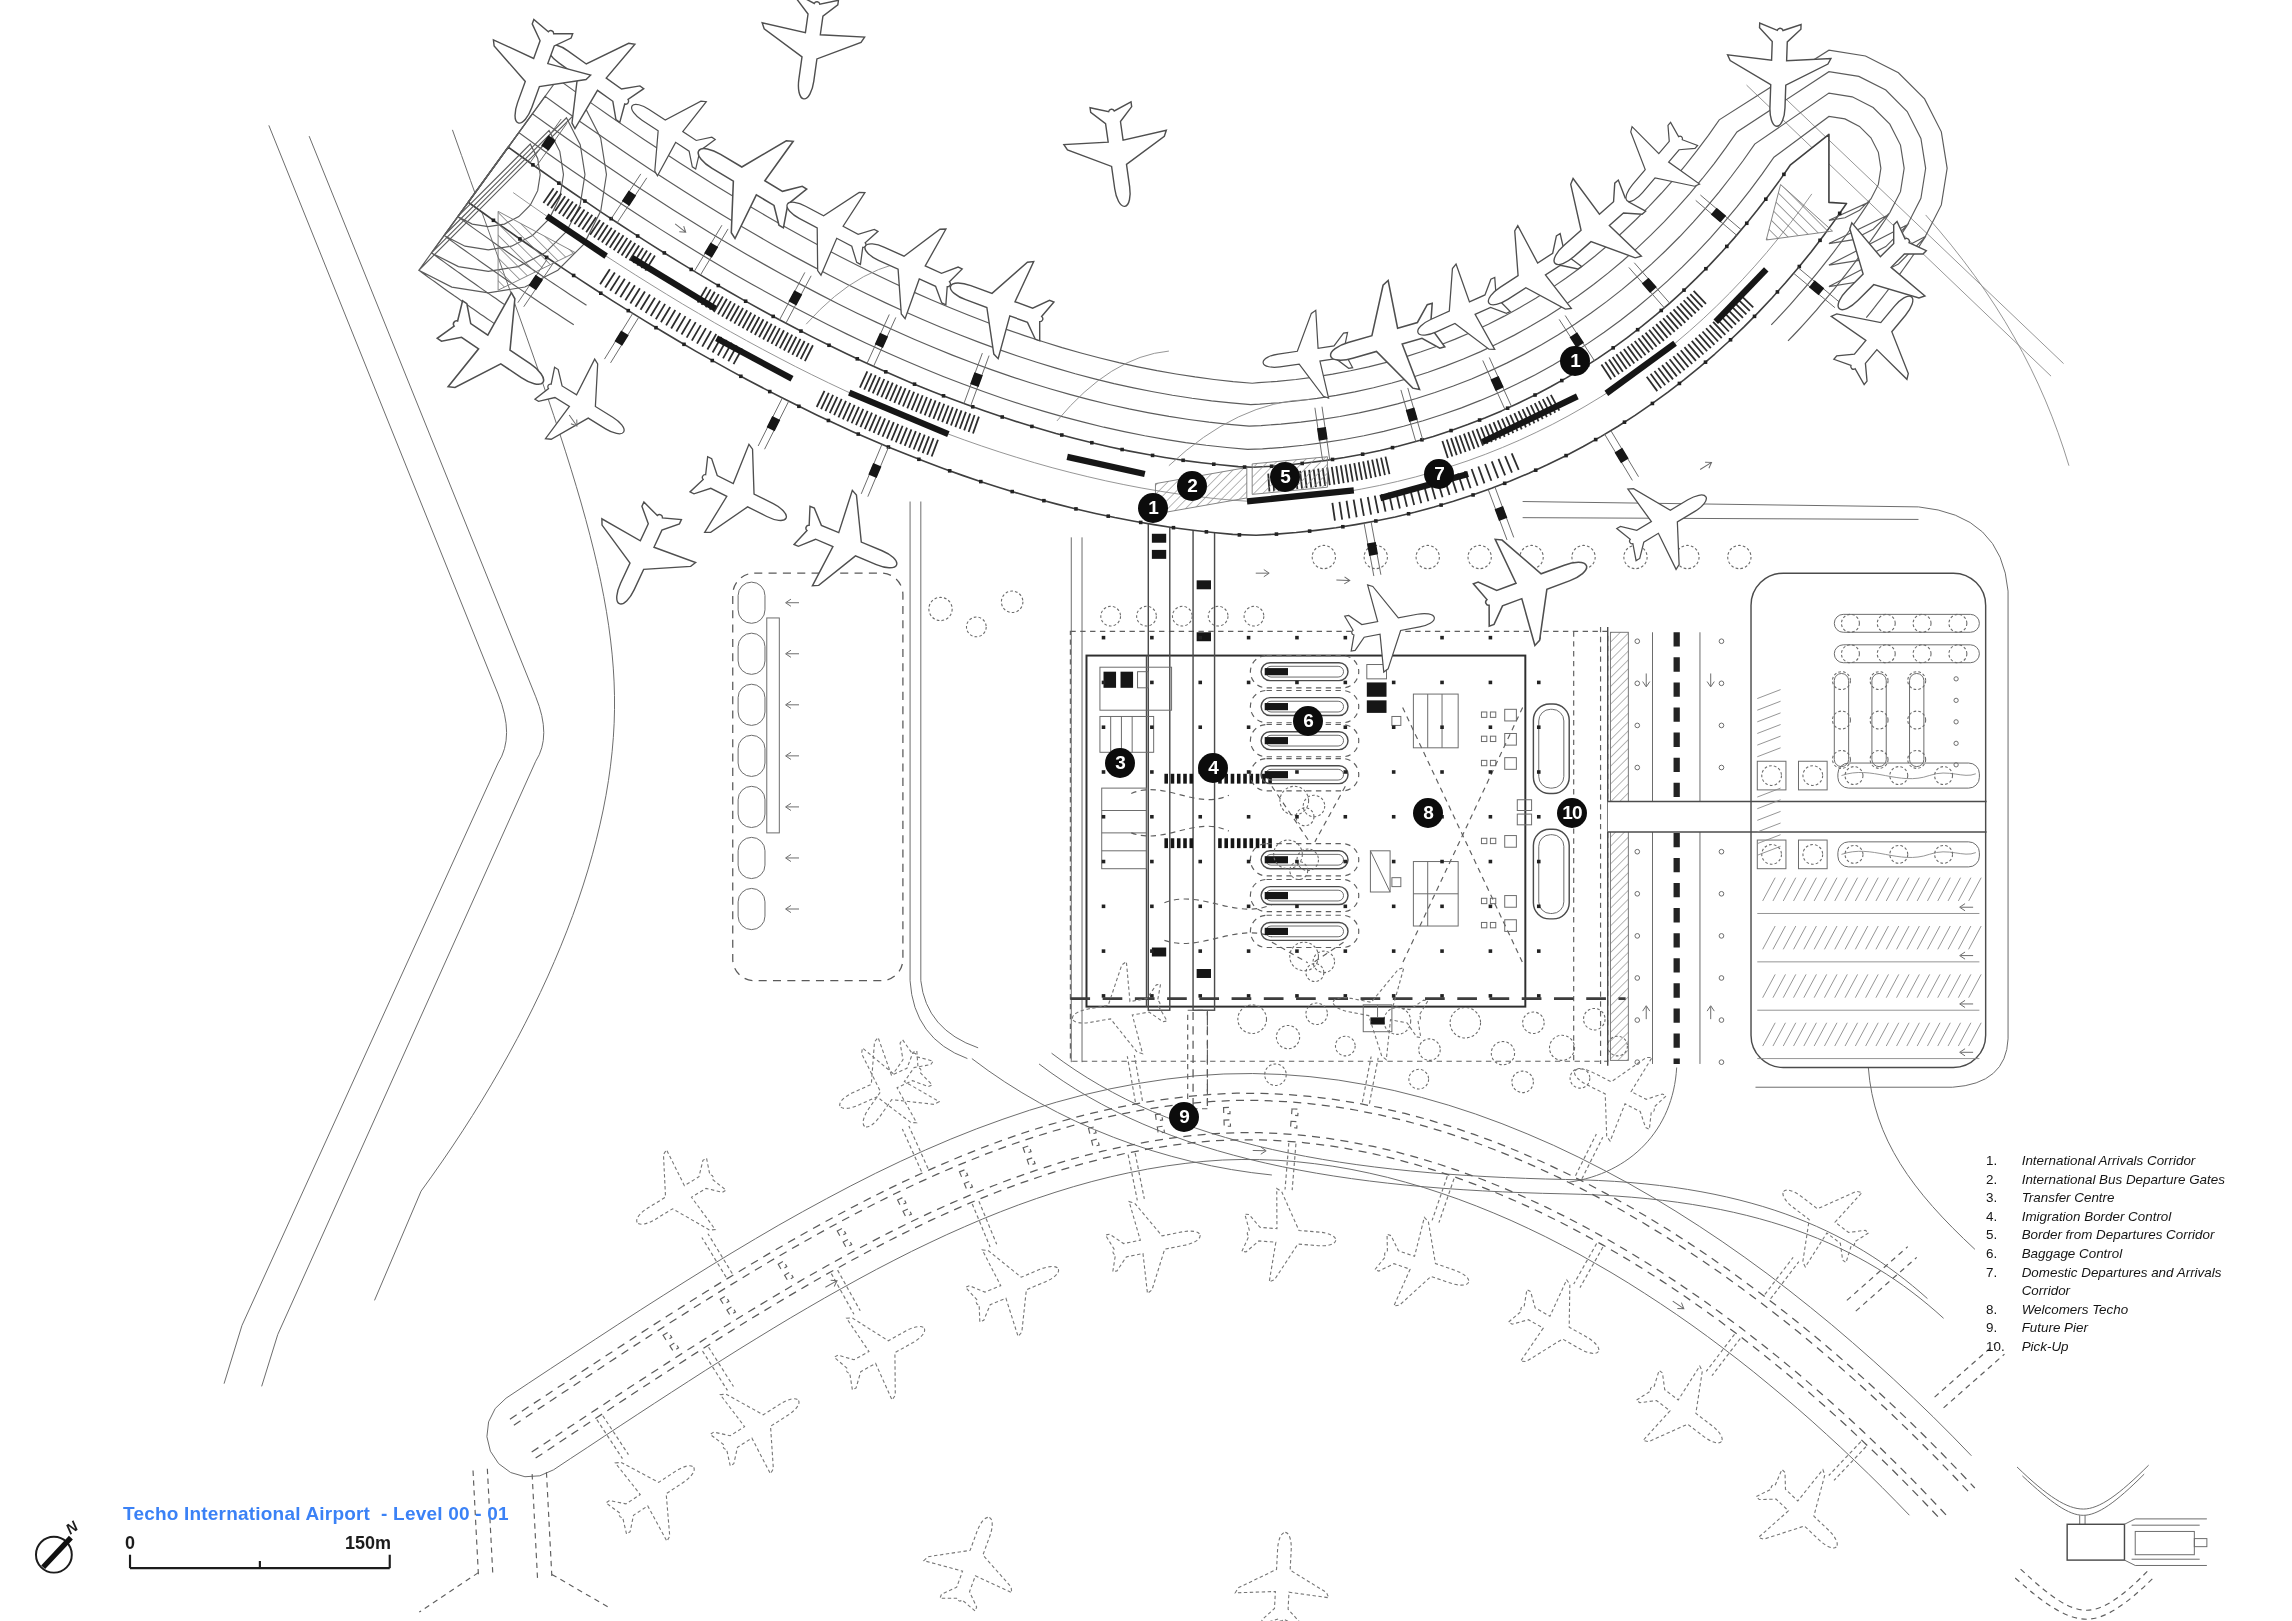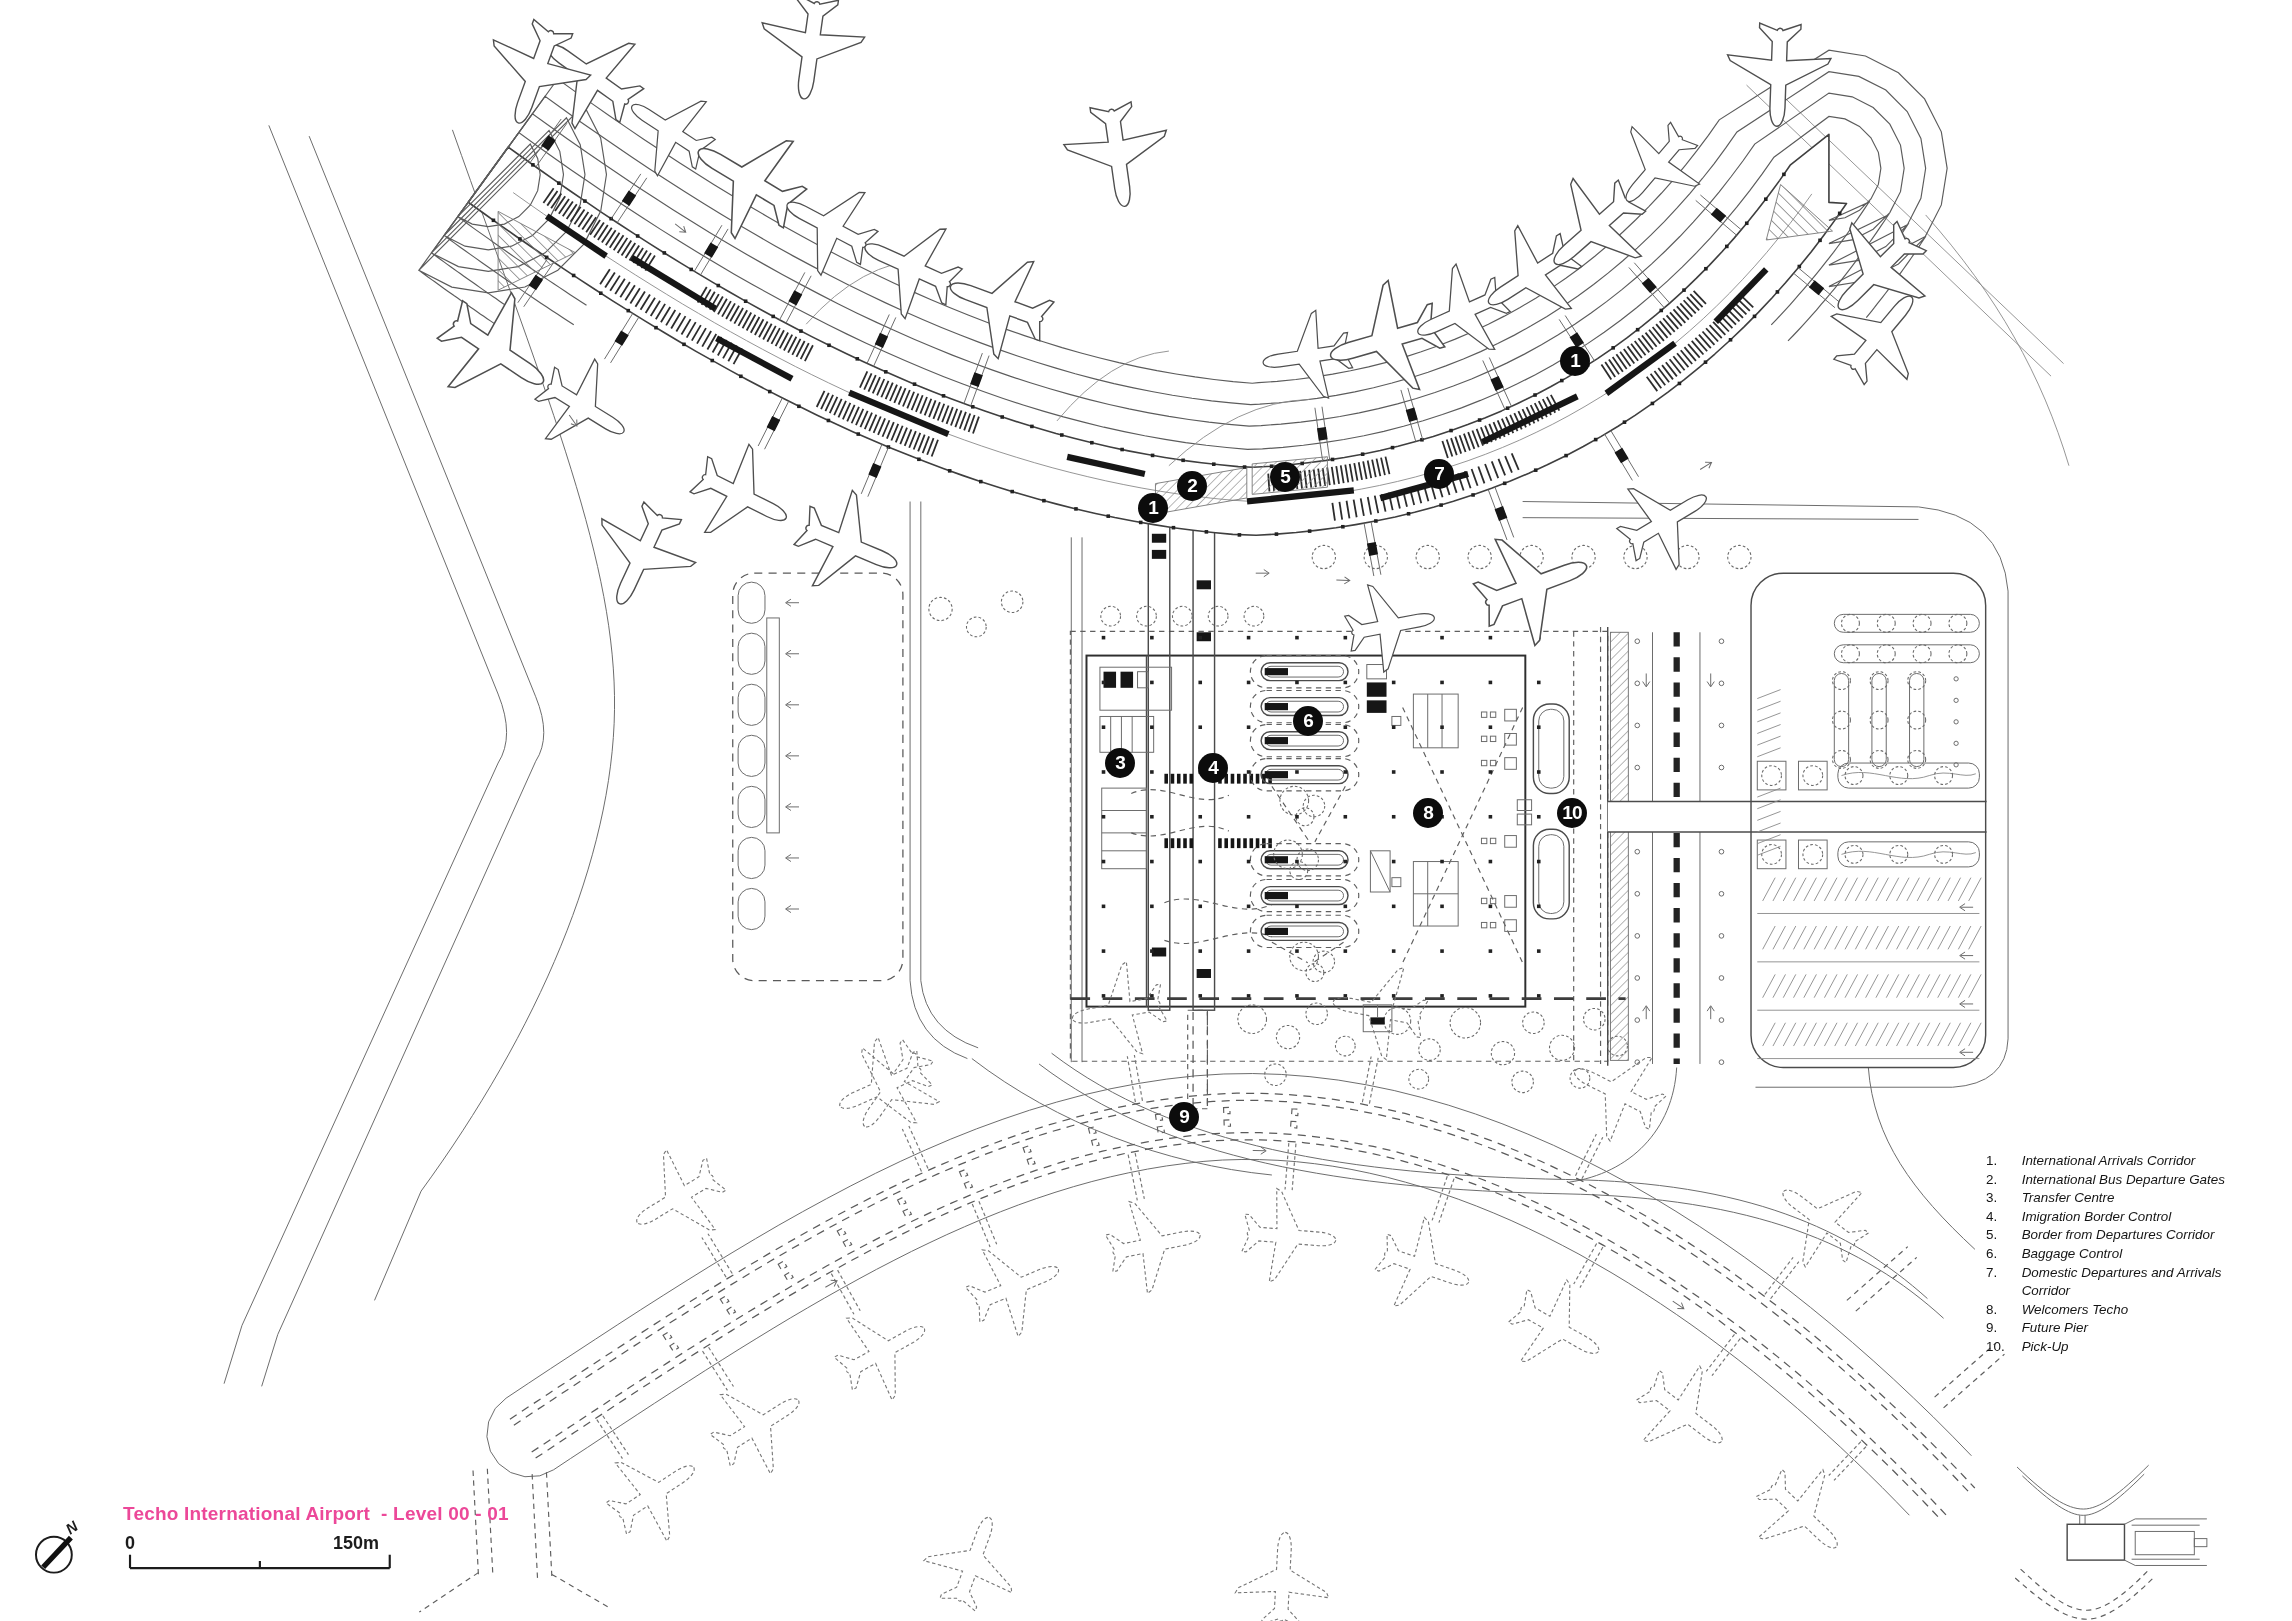--- a/index.html
+++ b/index.html
@@ -16,23 +16,23 @@
   .dark {fill:#161616;stroke:none;}
   .wall {fill:none;stroke:#2e2e2e;stroke-width:2.2px;}
   .tree {fill:none;stroke:#6a6a6a;stroke-width:1.2px;stroke-dasharray:3 2.4;}
   .plane-solid {fill:#ffffff;stroke:#4f4f4f;stroke-width:1.5px;}
   .plane-dashed{fill:none;stroke:#767676;stroke-width:1.3px;stroke-dasharray:4 3;}
   .comb {stroke:#2c2c2c;stroke-width:2px;}
   .dot  {fill:#222222;}
   .ring {fill:none;stroke:#5c5c5c;stroke-width:1.3px;}
   
   .title-text{position:absolute;left:123px;top:1503px;font-size:19px;font-weight:600;
-              letter-spacing:0.2px;white-space:pre;color:#ec4899;}
+              letter-spacing:0.2px;white-space:pre;color:#3b82f6;}
   .scale-zero{position:absolute;left:125px;top:1533px;font-size:18px;font-weight:600;}
-  .scale-end {position:absolute;left:333px;top:1533px;width:58px;text-align:left;
+  .scale-end {position:absolute;left:333px;top:1533px;width:58px;text-align:right;
               font-size:18px;font-weight:600;}
   .north-n{position:absolute;left:66px;top:1519px;font-size:15px;font-style:italic;
            font-weight:bold;transform:rotate(-35deg);}
   .legend{position:absolute;left:1986px;top:1152px;width:269px;font-size:13.4px;
           line-height:18.6px;color:#151515;}
   .legend-row{display:flex;}
   .legend-num{width:25px;flex:none;text-align:left;}
   .legend-gap{width:10.7px;flex:none;}
   .legend-label{width:213px;flex:none;font-style:italic;}
   .marker{position:absolute;width:30px;height:30px;margin-left:-15px;margin-top:-15px;

